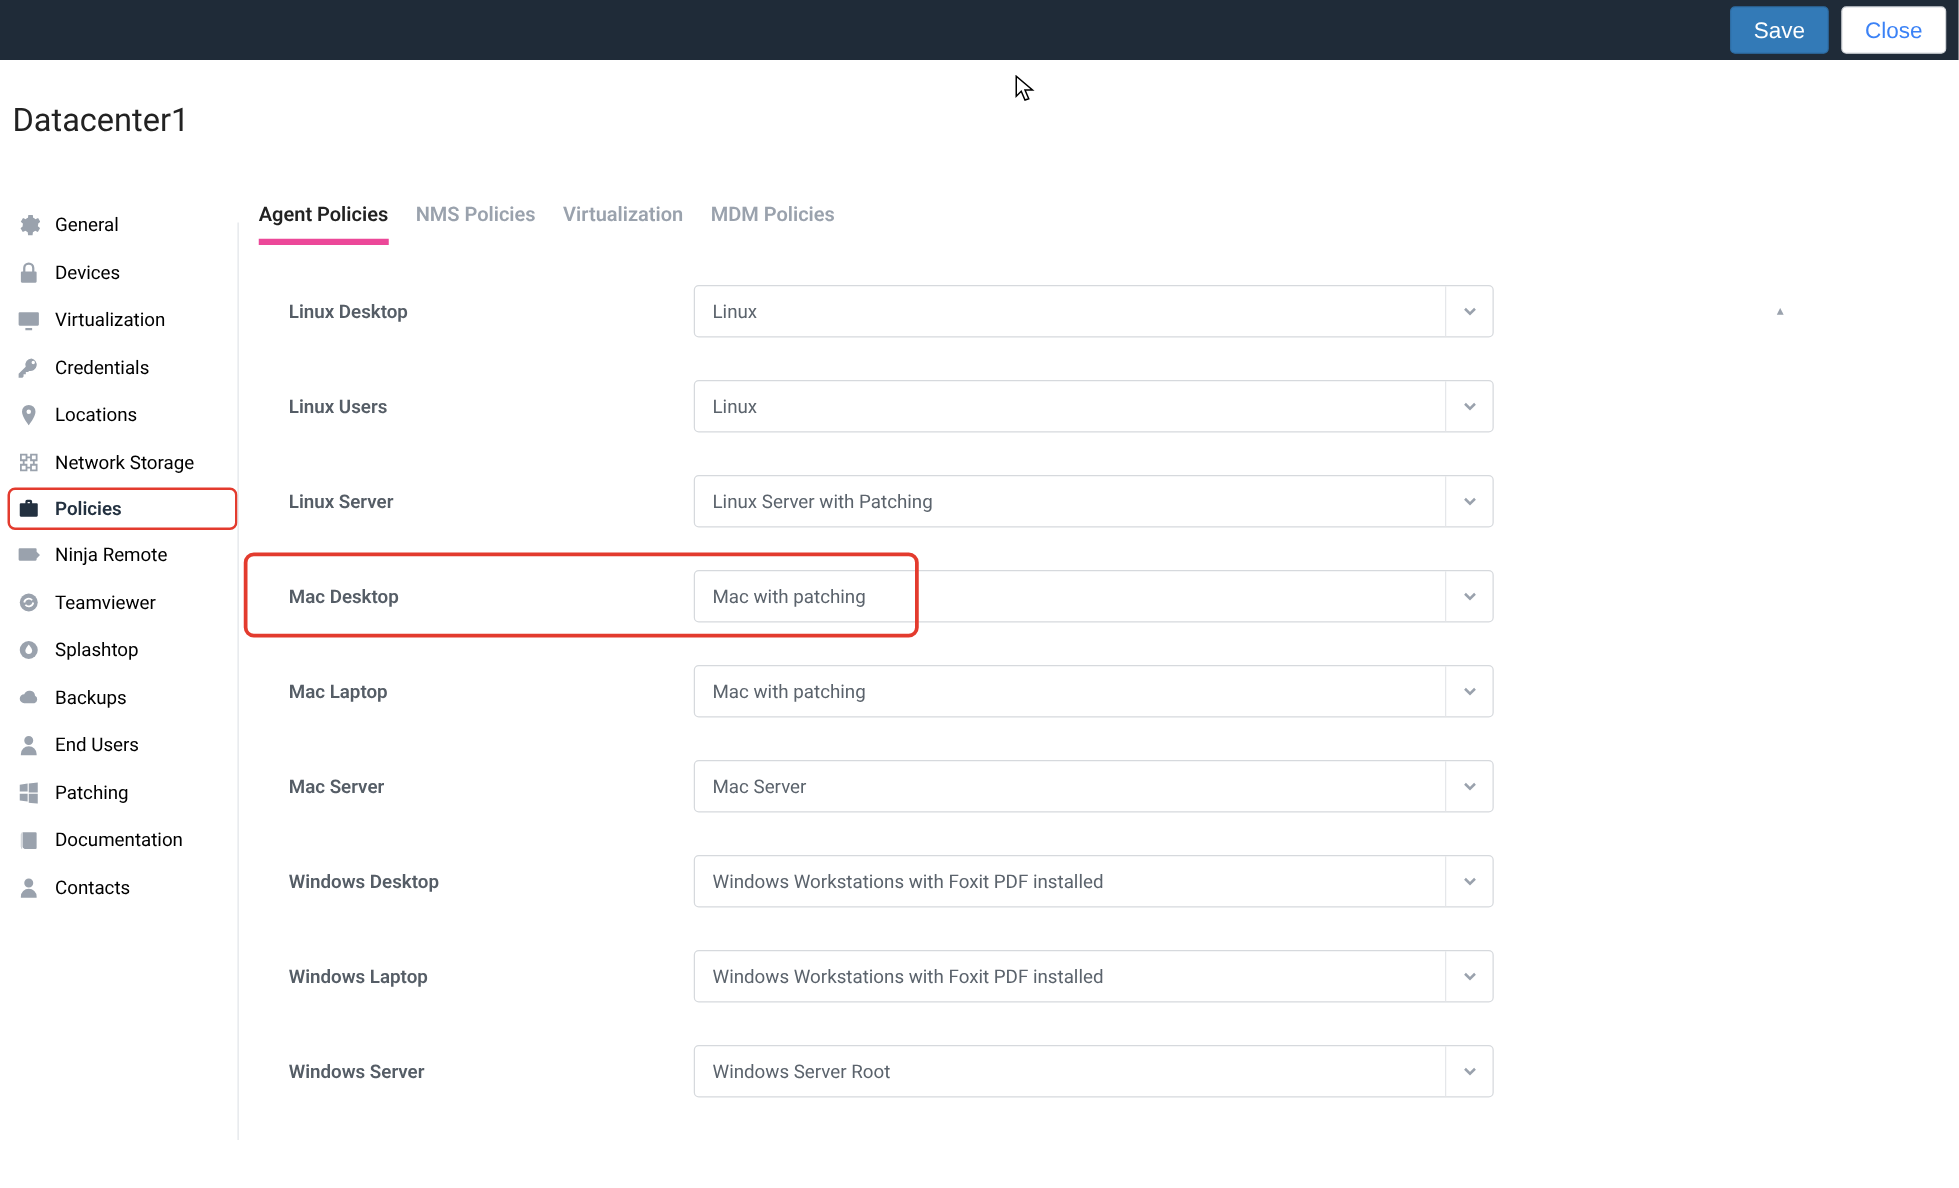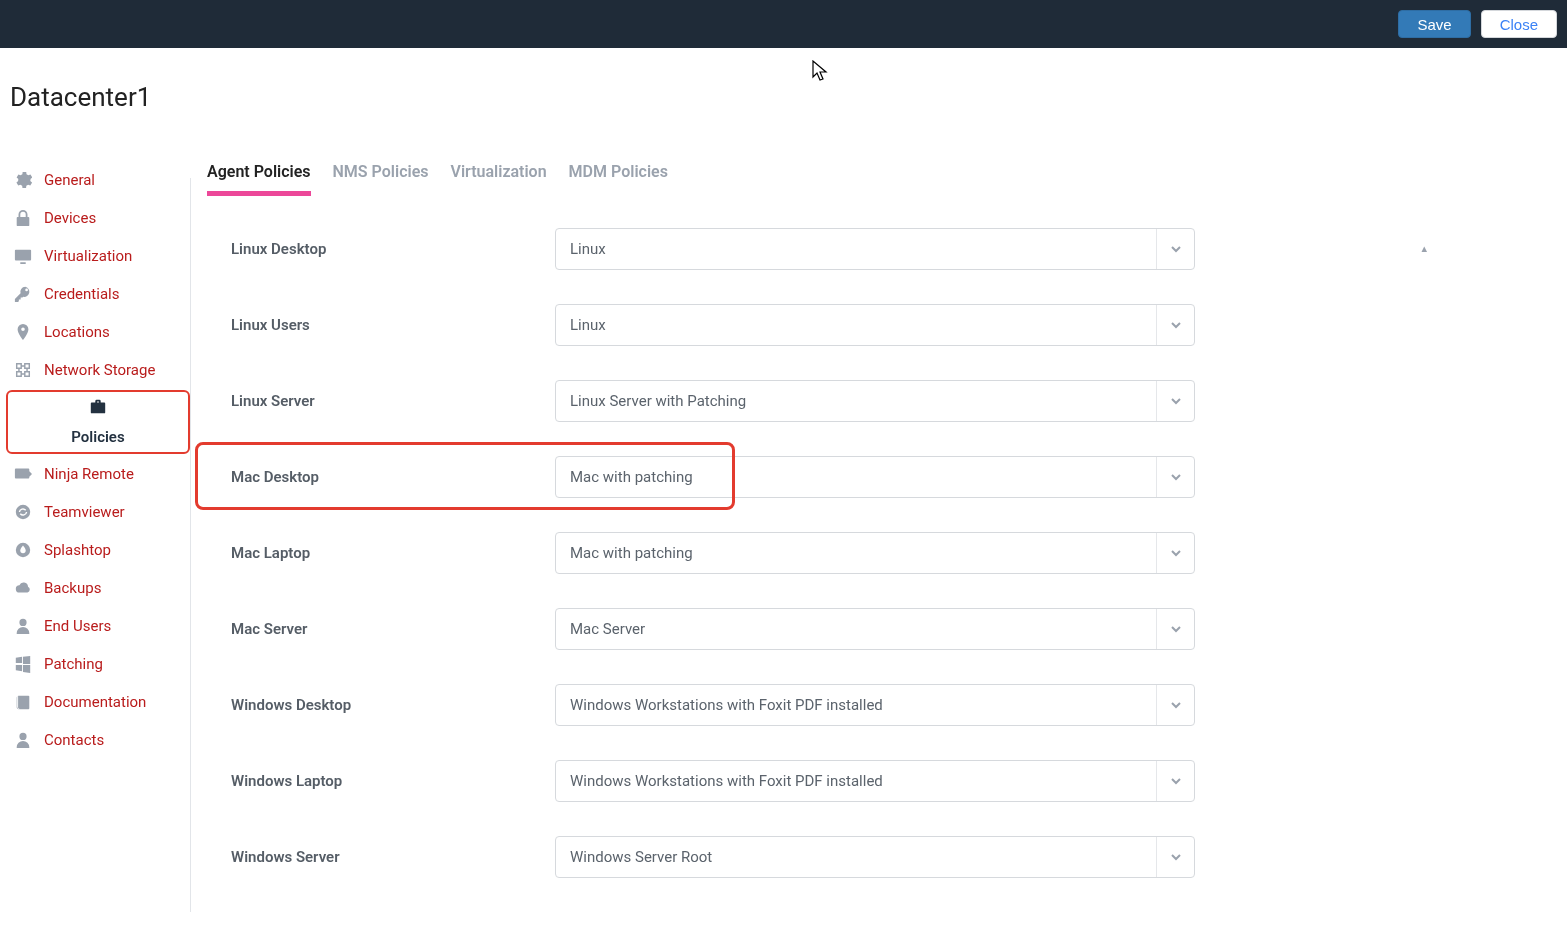--- a/index.html
+++ b/index.html
@@ -16,25 +16,25 @@
   .topbar {
     height: 48px;
     background: #1f2b38;
     display: flex;
     align-items: center;
     justify-content: flex-end;
     padding: 0 10px;
     gap: 10px;
   }
   .btn {
-    height: 28px;
+    height: 38px;
     padding: 0 18px;
     border-radius: 4px;
     border: 1px solid transparent;
-    font-size: 15px;
+    font-size: 18px;
     cursor: pointer;
     display: inline-flex;
     align-items: center;
     justify-content: center;
   }
   .btn-primary { background:#337ab7; color:#fff; border-color:#2e6da4; }
   .btn-default { background:#fff; color:#3b82f6; border-color:#d4d7db; }
 
   .page-title {
     font-size: 26px;
@@ -52,38 +52,37 @@
   
   .sidebar {
     width: 190px;
     padding: 0 0 0 6px;
   }
   .nav-item {
     display: flex;
     align-items: center;
     gap: 12px;
     padding: 9px 8px;
-    color: #b91c1c;
+    color: #000000;
     font-size: 15px;
     cursor: pointer;
     border-radius: 4px;
     margin-bottom: 2px;
   }
   .nav-item .ico {
     width: 18px; height: 18px;
     display: inline-flex; align-items:center; justify-content:center;
   }
   .nav-item .ico svg { width: 18px; height: 18px; fill:#9aa2ad; }
   .nav-item.active { color:#233140; font-weight:600; }
   .nav-item.active .ico svg { fill:#233140; }
   .nav-item.highlight {
     border: 2.5px solid #e33b2e;
     border-radius: 6px;
     padding: 6px 6px;
-    flex-direction: column;
   }
 
   
   .vline {
     width: 1px;
     background:#e2e5e9;
     align-self: stretch;
     margin: 16px 12px 0 0;
   }
 

